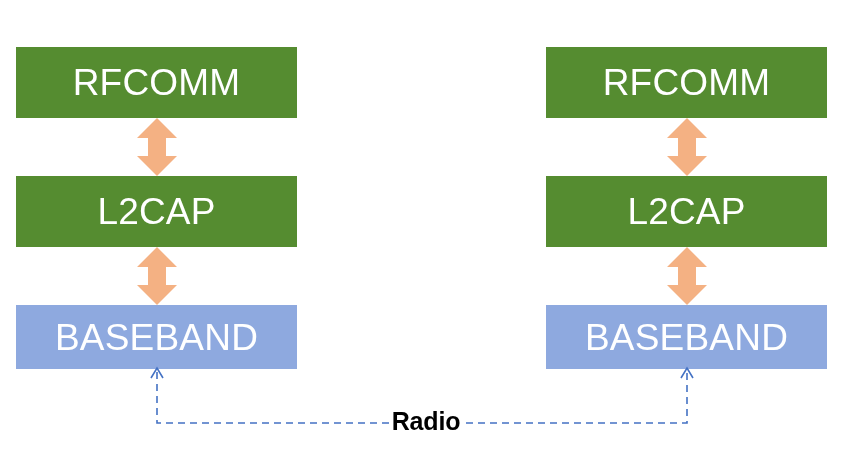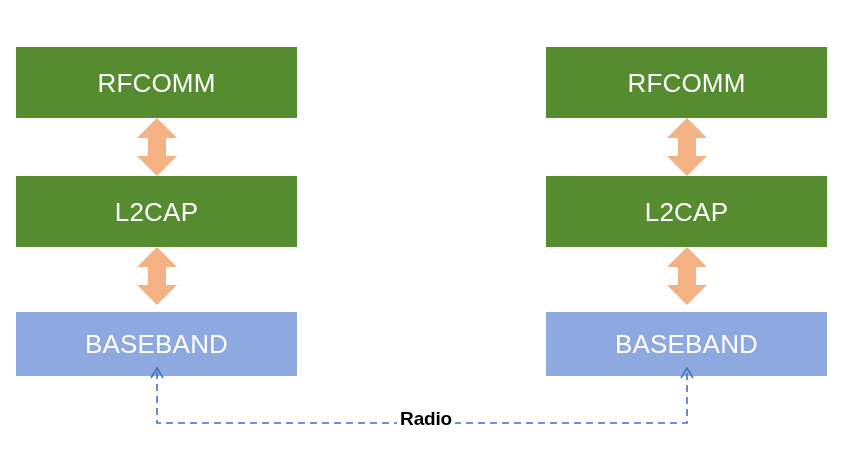--- a/index.html
+++ b/index.html
@@ -20,37 +20,37 @@
     background: #ffffff;
   }
 
   
   .layer-box {
     position: absolute;
     display: flex;
     align-items: center;
     justify-content: center;
     color: #ffffff;
-    font-size: 26px;
+    font-size: 37px;
     font-weight: 400;
     letter-spacing: 0.2px;
     line-height: 1;
     white-space: nowrap;
     -webkit-font-smoothing: antialiased;
   }
   .layer-box.green  { background: #558C30; }
   .layer-box.blue   { background: #8EA9DF; }
 
   
   .col-left  { left: 16px;  width: 281px; }
   .col-right { left: 546px; width: 281px; }
 
   .row-rfcomm   { top: 47px;  height: 71px; }
   .row-l2cap    { top: 176px; height: 71px; justify-content: center; }
-  .row-baseband { top: 312px; height: 64px; }
+  .row-baseband { top: 305px; height: 64px; }
 
   
   .arrow-dbl {
     position: absolute;
     width: 42px;
   }
   .arrow-dbl svg { display: block; width: 100%; height: 100%; }
 
   .arr-x-left  { left: 136px; }
   .arr-x-right { left: 666px; }
@@ -66,21 +66,21 @@
     height: 75px;
   }
   .radio-link svg { display: block; width: 100%; height: 100%; }
 
   .radio-label {
     position: absolute;
     left: 0;
     top: 409px;
     width: 852px;
     text-align: center;
-    font-size: 19px;
+    font-size: 25px;
     font-weight: bold;
     color: #000000;
     line-height: 1;
     letter-spacing: -0.2px;
   }
   .radio-label span {
     background: #ffffff;
     padding: 0 3px;
   }
 </style>

